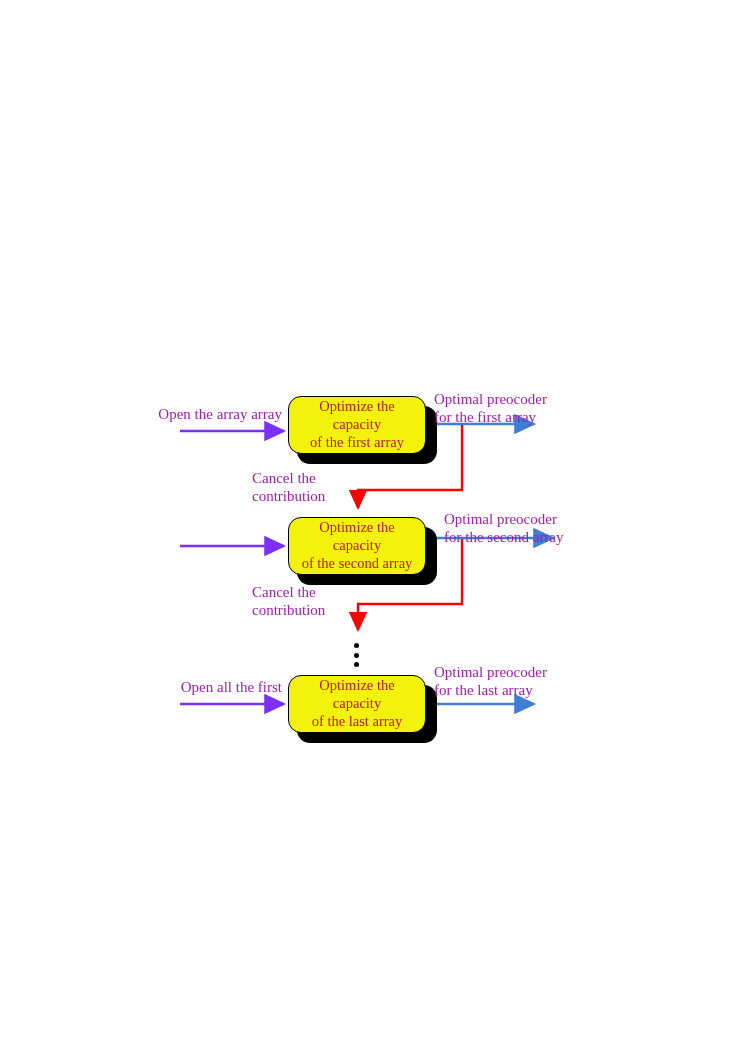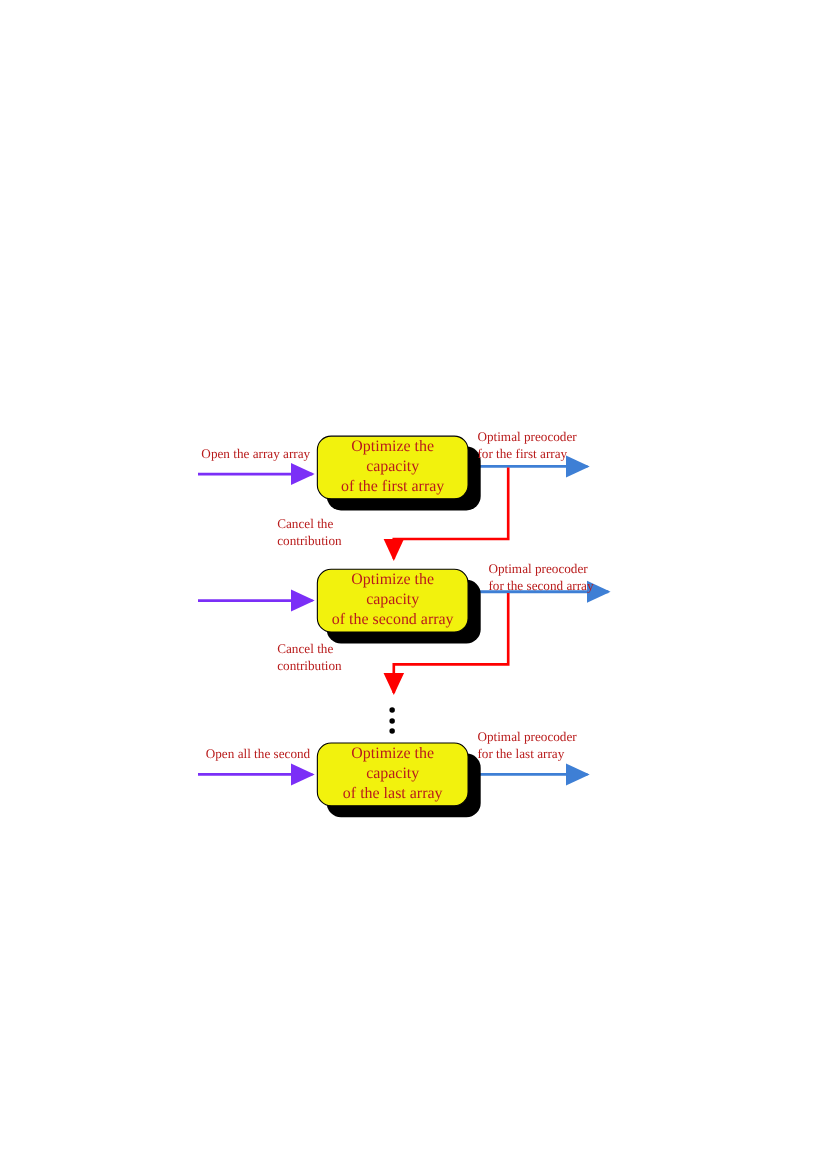--- a/index.html
+++ b/index.html
@@ -55,23 +55,23 @@
     font-size: 14.5px;
     line-height: 1.22;
     text-align: center;
     color: #b91c1c;
     padding: 0 5px;
   }
 
   
   .annot {
     position: absolute;
-    font-size: 12px;
+    font-size: 15px;
     line-height: 1.22;
-    color: #b91c1c;
+    color: #a21caf;
     white-space: pre;
     z-index: 4;
   }
   .annot.center { text-align: left; }
   .annot.right  { text-align: right; }
   .annot.left   { text-align: left; }
 
   
   .ellipsis-dots {
     position: absolute;
@@ -149,17 +149,17 @@
     <i></i>
       <i></i>
       <i></i>
   </div>
 
   <div class="proc-box-shadow" style="left:297px; top:685px; width:140px; height:58px;"></div>
   <div class="proc-box" style="left:288px; top:675px; width:138px; height:58px;">
     <div class="proc-label">Optimize the capacity<br>of the last array</div>
   </div>
 
-  <div class="annot right" style="left:120px; top:678px; width:162px;">Open all the second</div>
+  <div class="annot right" style="left:120px; top:678px; width:162px;">Open all the first</div>
 
   <div class="annot left" style="left:434px; top:663px; width:160px;">Optimal preocoder<br>for the last array</div>
 
 </div>
 
 </body></html>

